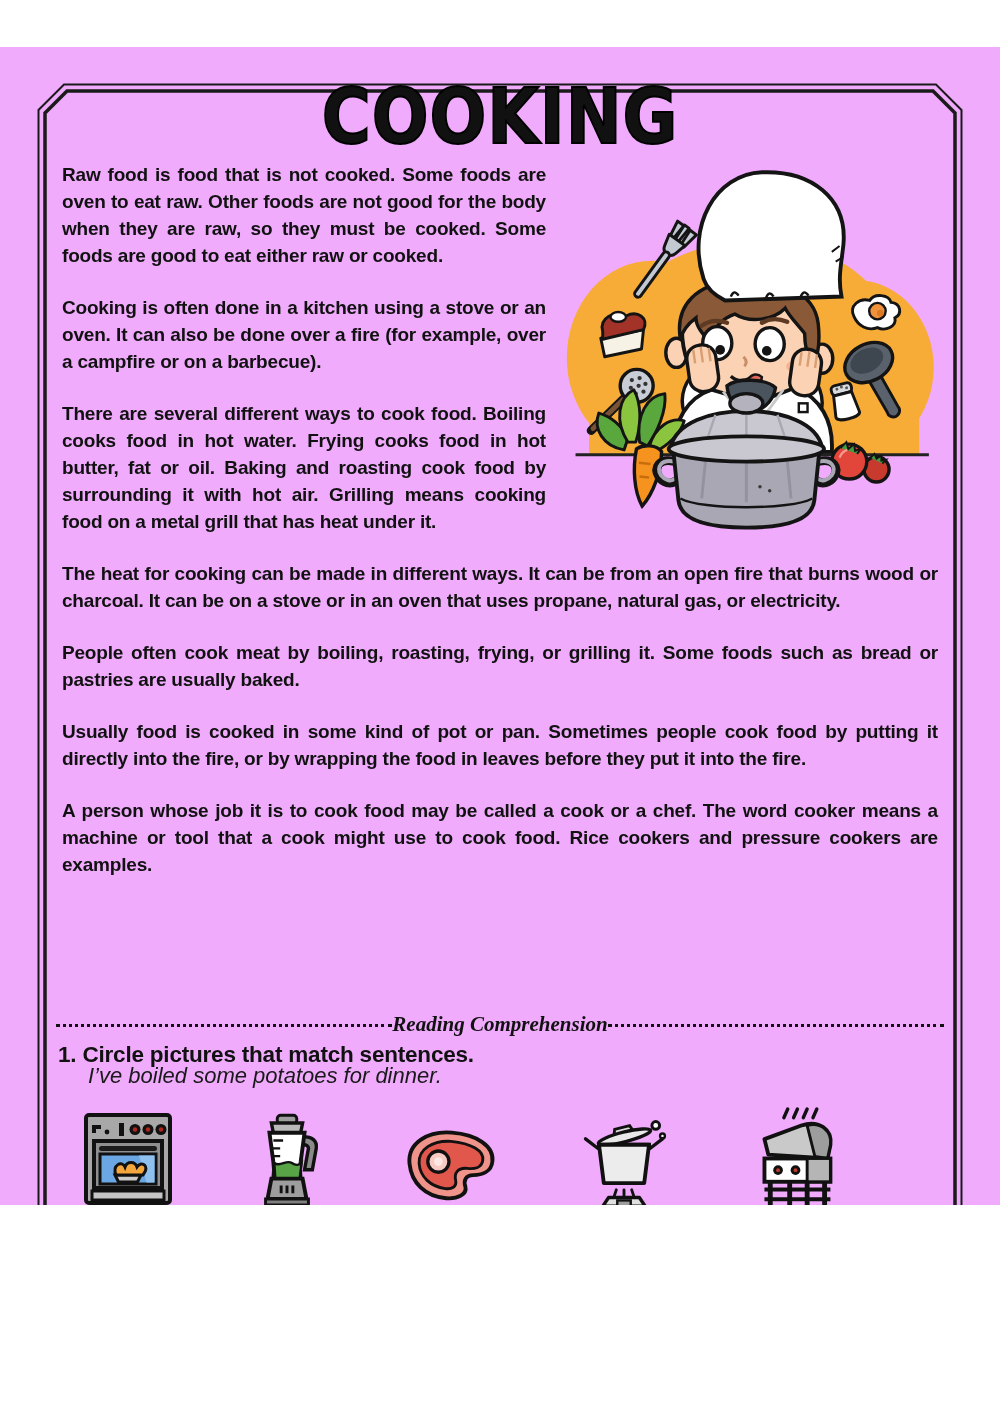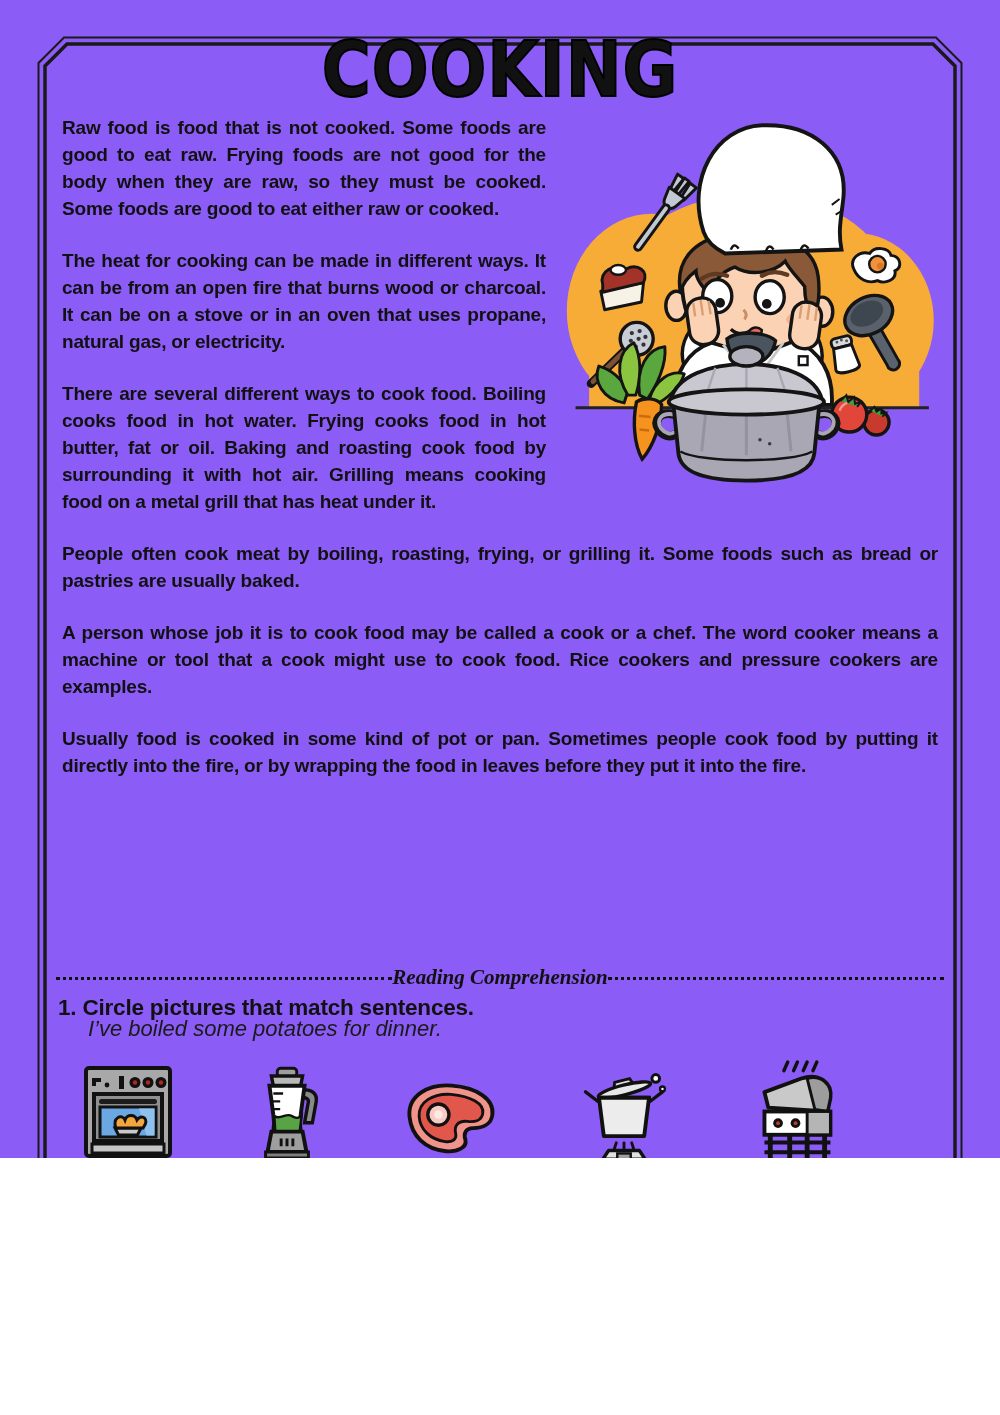--- a/index.html
+++ b/index.html
@@ -1,17 +1,17 @@
 <!DOCTYPE html>
 <html><head>
 <meta charset="utf-8">
 <style>
   html,body{margin:0;padding:0;background:#fff;}
-  .page{position:relative;width:1000px;height:1158px;background:#8b5cf6;overflow:hidden;
-        font-family:"Liberation Sans",sans-serif;color:#111;}
+  .page{position:relative;width:1000px;height:1158px;background:#f0abfc;overflow:hidden;
+        font-family:"Liberation Sans",sans-serif;color:#111;margin-top:47px;}
   .frame{position:absolute;left:37px;top:36px;}
   .title{position:absolute;top:30px;left:0;width:100%;margin:0;text-align:center;
          font-family:"DejaVu Sans",sans-serif;font-weight:900;font-size:76px;line-height:80px;
          letter-spacing:1px;transform:scaleX(.88);-webkit-text-stroke:2px #000;}
   .article{position:absolute;left:62px;top:114px;width:876px;
            font-size:19px;line-height:27px;font-weight:700;letter-spacing:-.2px;}
   .article p{margin:0 0 25px 0;text-align:justify;}
   .illustration{float:right;width:398px;height:382px;margin:-4px -20px 8px 14px;}
   .illustration svg{width:100%;height:100%;display:block;}
   .divider{position:absolute;left:56px;width:888px;top:966px;display:flex;align-items:center;}
@@ -170,26 +170,27 @@
           <path d="M266,312 C280,309 285,318 280,326 C276,331 270,333 266,330" fill="none" stroke="#a9a7b4" stroke-width="4" stroke-linecap="round"></path>
           <path d="M117,303 L122,352 C124,372 152,380 192,380 C232,380 260,372 262,352 L267,303 Z" fill="#a9a7b4" stroke="#141414" stroke-width="4" stroke-linejoin="round"></path>
           <path d="M150,310 l-4,40 M192,312 v42 M234,310 l4,40" stroke="#94929f" stroke-width="3"></path>
           <path d="M124,350 C146,362 238,362 260,350" stroke="#141414" stroke-width="2.5" fill="none"></path>
           <circle cx="206" cy="338" r="1.8" fill="#3a3a3a"></circle>
             <circle cx="216" cy="342" r="1.8" fill="#3a3a3a"></circle>
           <ellipse cx="192" cy="299" rx="80" ry="13" fill="#c9c8d0" stroke="#141414" stroke-width="4"></ellipse>
         </g>
       </svg>
     </div>
-    <p>Raw food is food that is not cooked. Some foods are good to eat raw. Frying foods are not good for the body when they are raw, so they must be cooked. Some foods are good to eat either raw or cooked.</p>
+    <p>Raw food is food that is not cooked. Some foods are oven to eat raw. Other foods are not good for the body when they are raw, so they must be cooked. Some foods are good to eat either raw or cooked.</p>
+    <p>Cooking is often done in a kitchen using a stove or an oven. It can also be done over a fire (for example, over a campfire or on a barbecue).</p>
+    <p>There are several different ways to cook food. Boiling cooks food in hot water. Frying cooks food in hot butter, fat or oil. Baking and roasting cook food by surrounding it with hot air. Grilling means cooking food on a metal grill that has heat under it.</p>
     <p>The heat for cooking can be made in different ways. It can be from an open fire that burns wood or charcoal. It can be on a stove or in an oven that uses propane, natural gas, or electricity.</p>
-    <p>There are several different ways to cook food. Boiling cooks food in hot water. Frying cooks food in hot butter, fat or oil. Baking and roasting cook food by surrounding it with hot air. Grilling means cooking food on a metal grill that has heat under it.</p>
     <p>People often cook meat by boiling, roasting, frying, or grilling it. Some foods such as bread or pastries are usually baked.</p>
+    <p>Usually food is cooked in some kind of pot or pan. Sometimes people cook food by putting it directly into the fire, or by wrapping the food in leaves before they put it into the fire.</p>
     <p>A person whose job it is to cook food may be called a cook or a chef. The word cooker means a machine or tool that a cook might use to cook food. Rice cookers and pressure cookers are examples.</p>
-    <p>Usually food is cooked in some kind of pot or pan. Sometimes people cook food by putting it directly into the fire, or by wrapping the food in leaves before they put it into the fire.</p>
   </div>
 
   <div class="divider">
     <span class="dots"></span>
     <span class="divider-label">Reading Comprehension</span>
     <span class="dots"></span>
   </div>
 
   <div class="question">1. Circle pictures that match sentences.</div>
 

